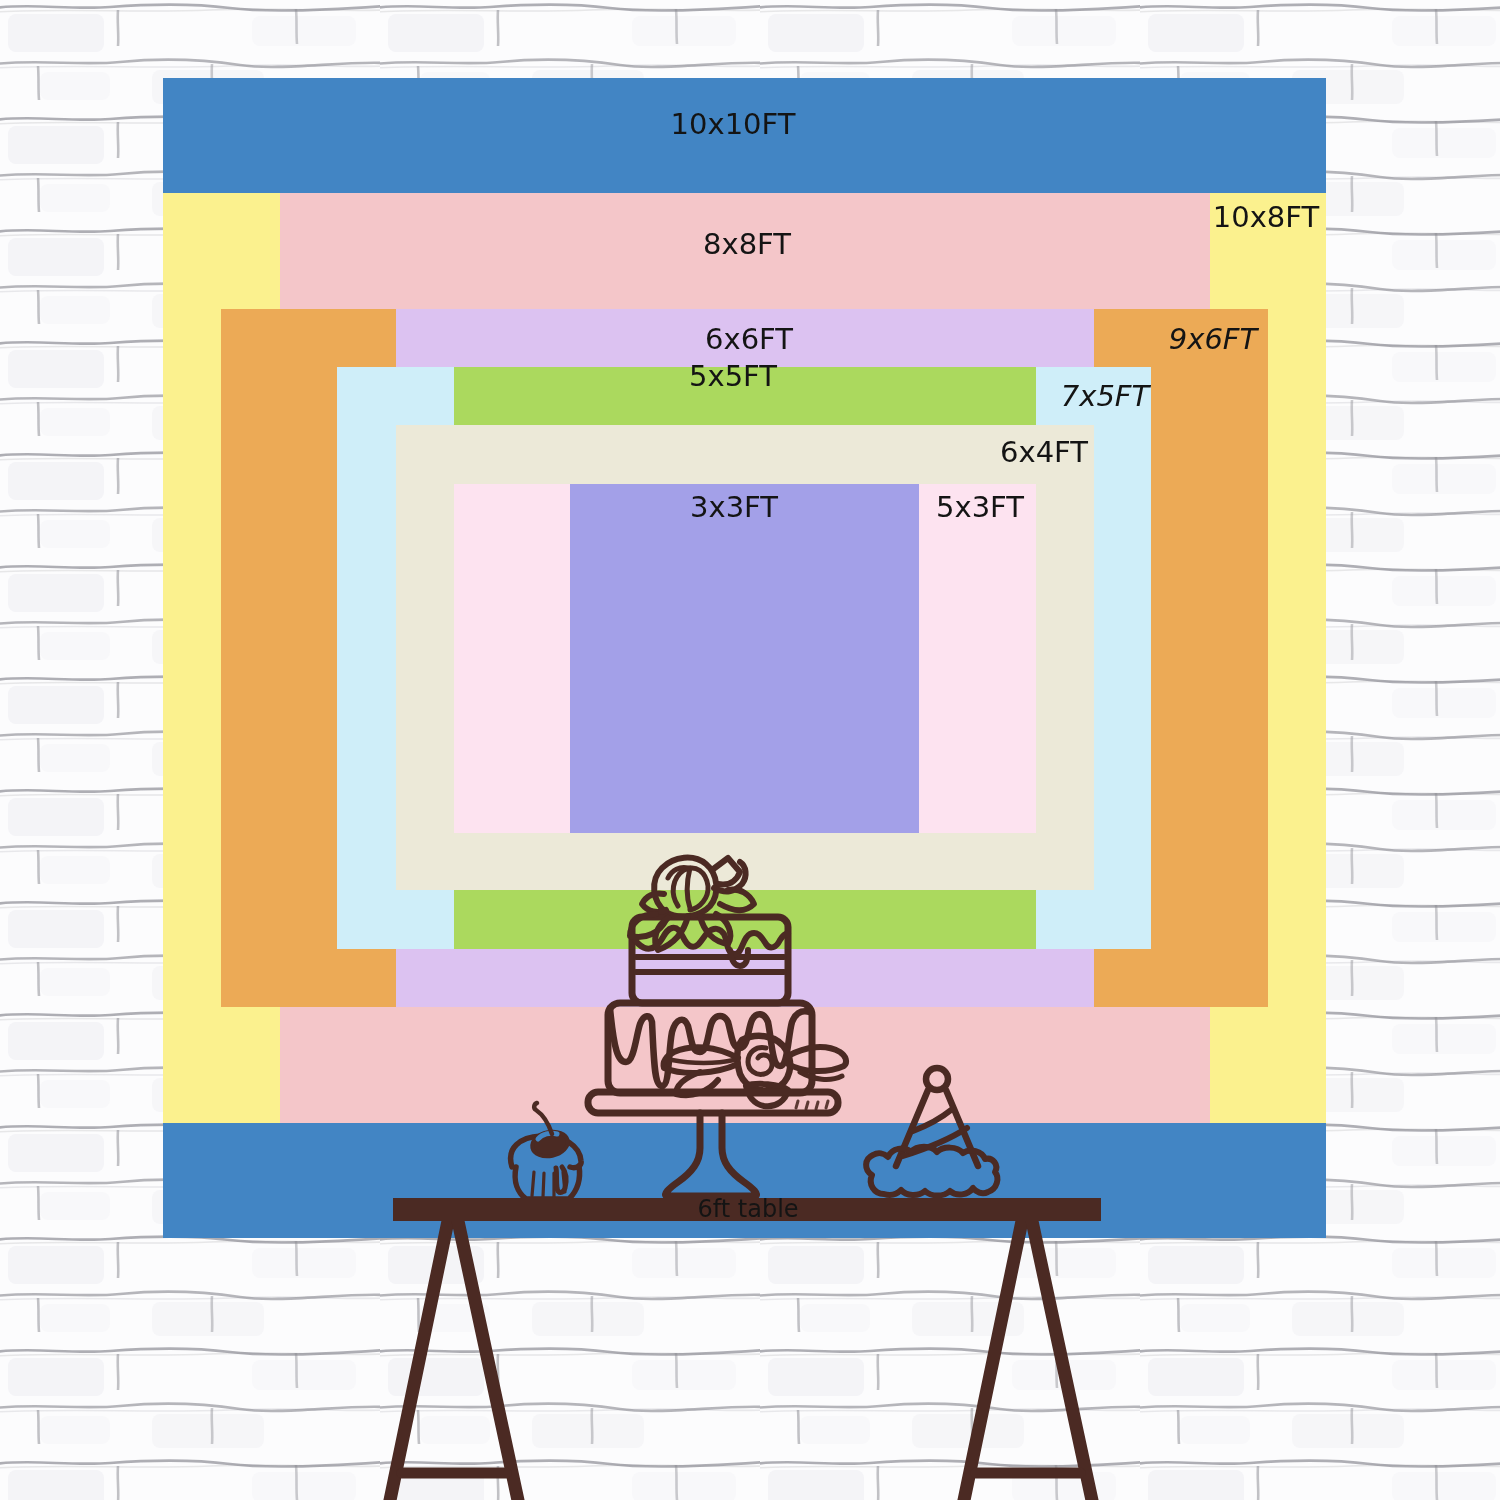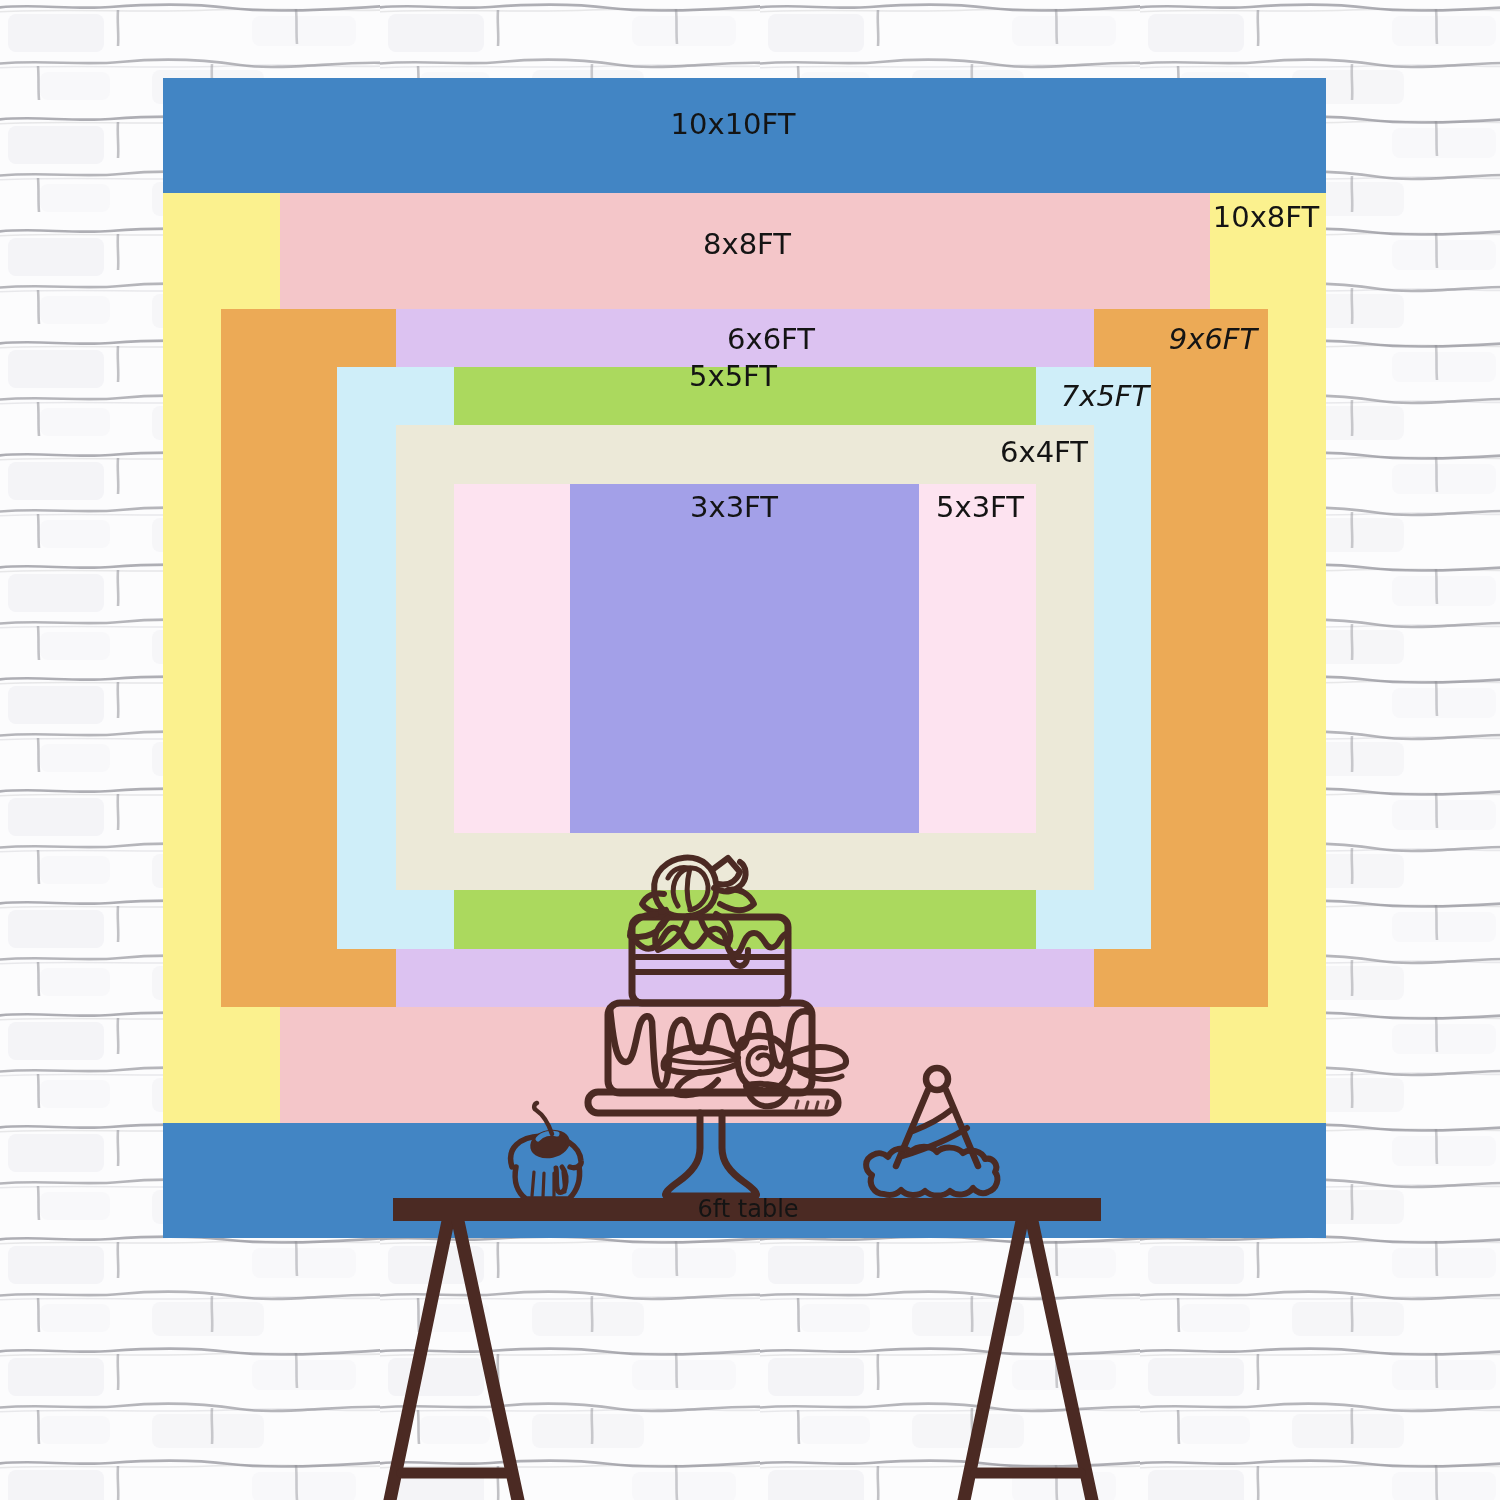--- a/index.html
+++ b/index.html
@@ -22,21 +22,21 @@
   .r9{left:570px;top:484px;width:349px;height:349px;}
   .lbl{
     position:absolute;z-index:3;transform:translate(-50%,-50%);
     font-size:29px;font-weight:500;line-height:1;white-space:nowrap;
     color:var(--label-text,#141414);letter-spacing:0;
   }
   .l0{left:733px;top:124px;}
   .l1{left:1266px;top:217px;}
   .l2{left:747px;top:216px;margin-top:28px;}
   .l3{left:1213px;top:339px;font-style:italic;}
-  .l4{left:771px;top:339px;}
+  .l4{left:749px;top:339px;}
   .l5{left:1105px;top:396px;font-style:italic;}
   .l6{left:733px;top:376px;}
   .l7{left:1044px;top:452px;}
   .l8{left:980px;top:507px;}
   .l9{left:734px;top:507px;}
   .art{position:absolute;left:0;top:0;z-index:4;}
   .art path,.art circle,.art line{vector-effect:none;}
   .ink{stroke:var(--line-art,#4b2a23);fill:none;stroke-linecap:round;stroke-linejoin:round;}
   .table-bar{position:absolute;left:393px;top:1198px;width:708px;height:23px;z-index:5;}
   .table-lbl{left:748px;top:1209px;z-index:6;font-size:24px;}

